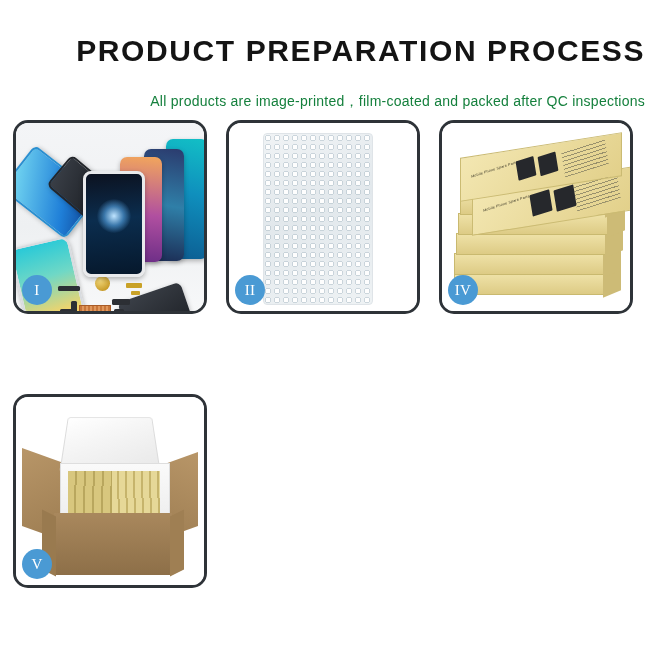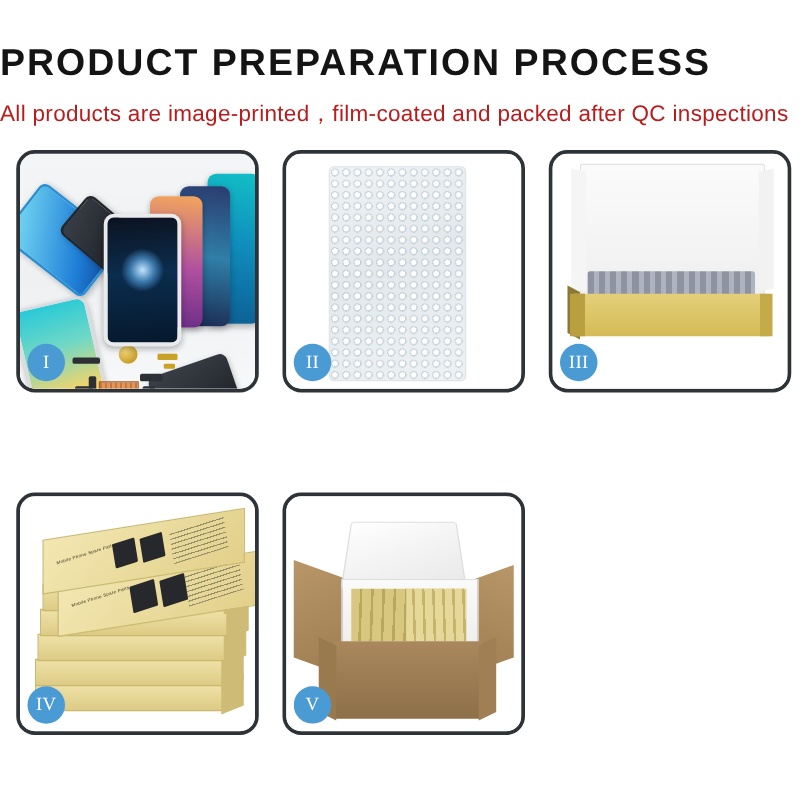--- a/index.html
+++ b/index.html
@@ -4,28 +4,28 @@
 <style>
   html,body{margin:0;padding:0;}
   body{
     width:645px;height:645px;
     background:#ffffff;
     font-family:"Liberation Sans", sans-serif;
     overflow:hidden;
     position:relative;
   }
   
-  .header{ position:absolute; left:0; top:0; width:645px; text-align:left; }
+  .header{ position:absolute; left:0; top:0; width:645px; text-align:right; }
   .title{
     font-size:30px; font-weight:700; letter-spacing:1.6px;
     color:#141414; margin-top:36px; line-height:1;
     font-family:"Liberation Sans", sans-serif;
   }
   .subtitle{
-    font-size:18px; color:#b91c1c; margin-top:13px; letter-spacing:.25px;
+    font-size:14px; color:#15803d; margin-top:27px; letter-spacing:.25px;
   }
   
   .grid{
     position:absolute; left:13px; top:120px;
     width:619px; height:472px;
     display:grid;
     grid-template-columns:repeat(3,194px);
     grid-template-rows:repeat(2,194px);
     column-gap:19px; row-gap:80px;
   }
@@ -224,29 +224,20 @@
       <div class="bw-strip"></div>
       <div class="bw-gold" style="left:72px;top:22px;width:12px;height:7px;"></div>
       <div class="bw-gold" style="left:70px;top:98px;width:10px;height:8px;"></div>
       <div class="bw-gold" style="left:62px;top:150px;width:14px;height:12px;"></div>
       <div class="bw-gold" style="left:110px;top:150px;width:13px;height:12px;"></div>
       <div class="bw-bag"></div>
       <div class="badge">II</div>
     </div>
   </div>
 
-  <div class="panel">
-    <div class="stage p3">
-      <div class="b3-lid"></div>
-      <div class="b3-foam"></div>
-      <div class="b3-lipL"></div>
-      <div class="b3-base"></div>
-      <div class="badge">III</div>
-    </div>
-  </div>
 
   <div class="panel">
     <div class="stage p4">
       <div class="stack">
         <div class="sb" style="top:128px;left:4px;">
             <i class="side"></i>
           </div>
         <div class="sb" style="top:108px;left:4px;">
             <i class="side"></i>
           </div>

